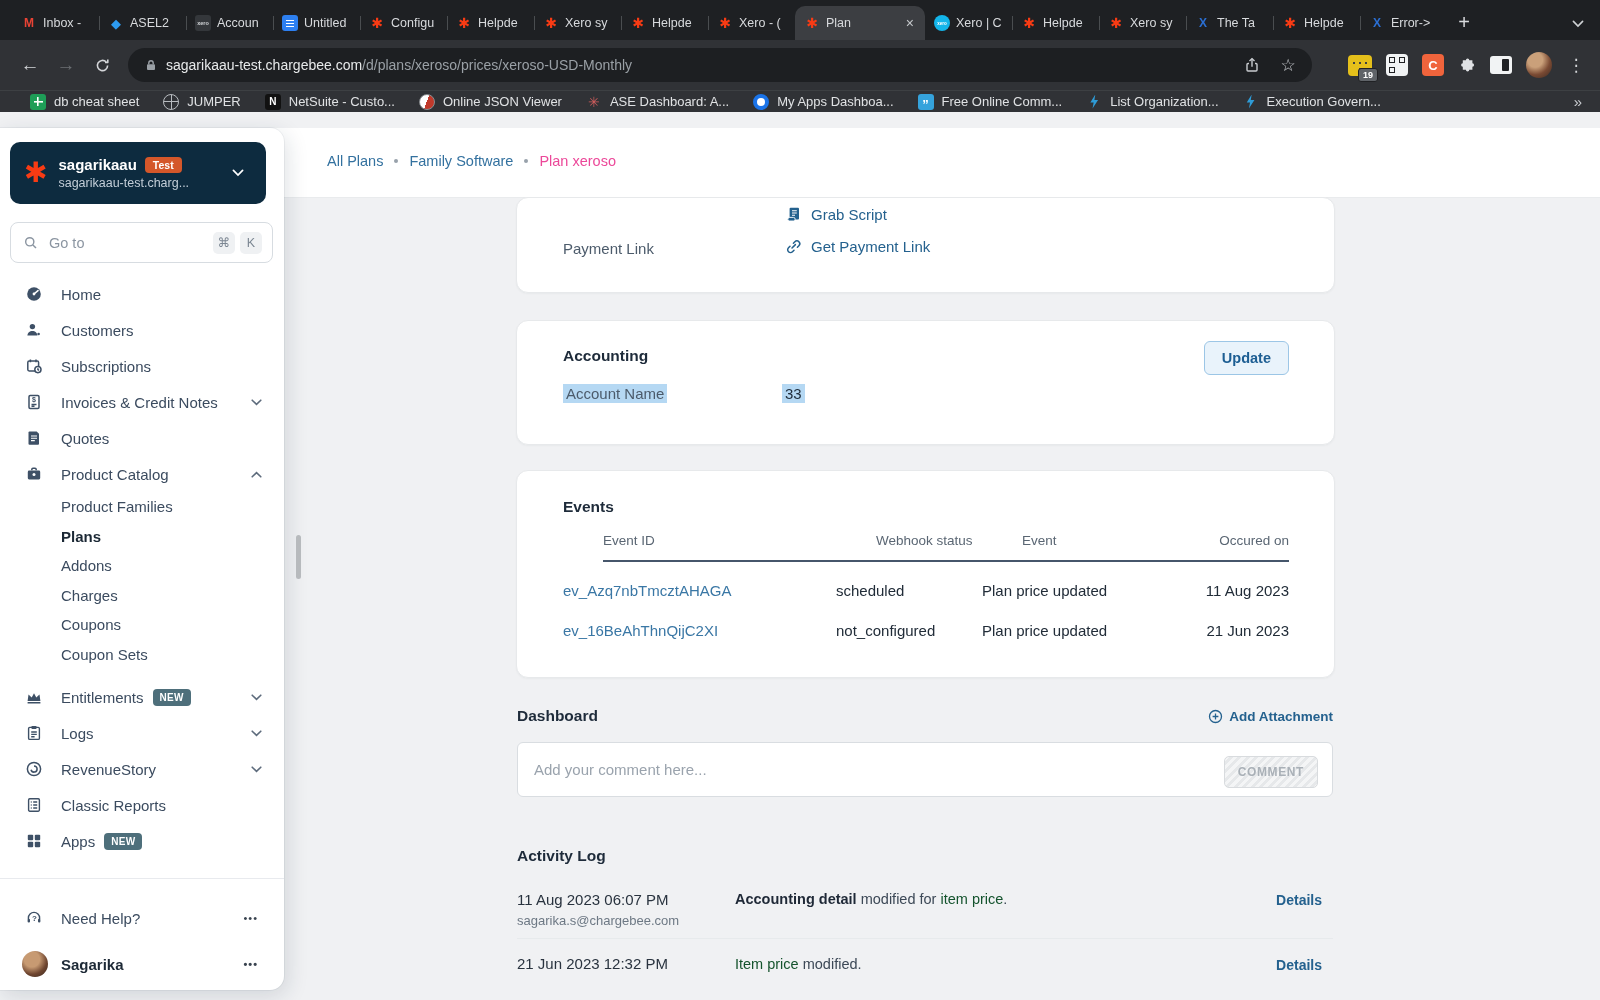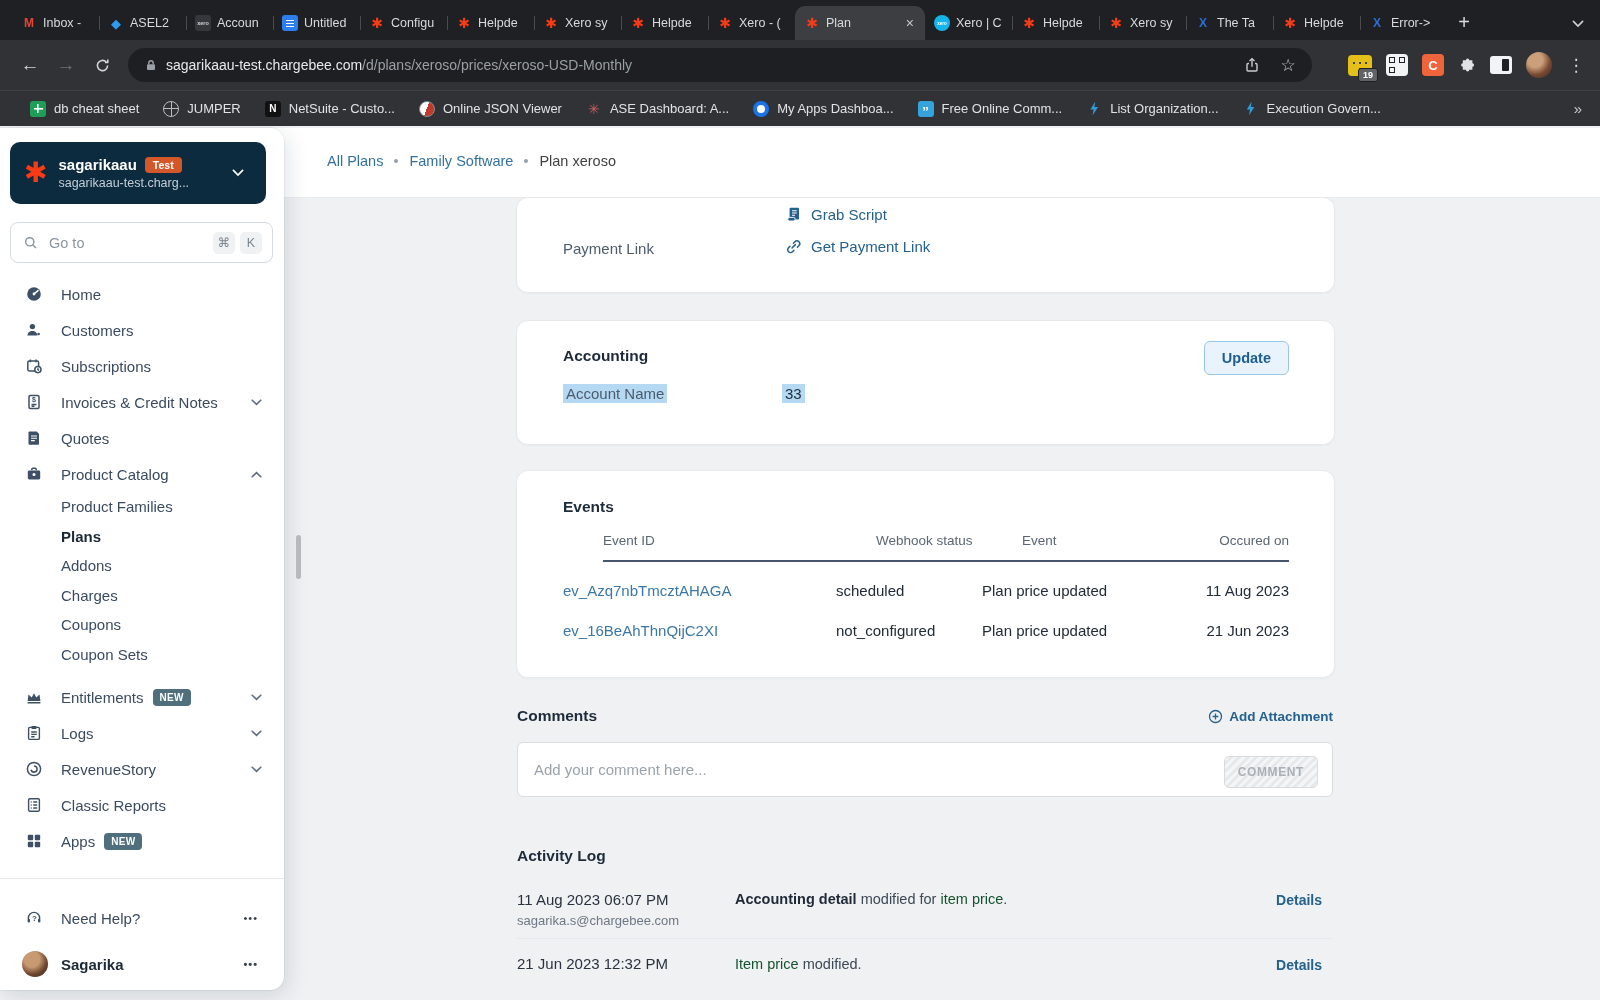--- a/index.html
+++ b/index.html
@@ -47,21 +47,21 @@
 .ext-qr { width:22px; height:22px; background:#f1f3f4; border-radius:4px; position:relative; }
 .ext-qr i { position:absolute; width:6px; height:6px; border:1.6px solid #202124; }
 .ext-qr .q1 { top:3px; left:3px; } .ext-qr .q2 { top:3px; right:3px; } .ext-qr .q3 { bottom:3px; left:3px; }
 .ext-c { width:22px; height:22px; background:#f0643c; border-radius:4px; display:flex; align-items:center; justify-content:center; }
 .ext-c::before { content:"C"; color:#fff; font-weight:700; font-size:13px; }
 .ext-side { width:22px; height:18px; background:#f1f3f4; border-radius:3px; position:relative; }
 .ext-side i { position:absolute; top:3px; right:3px; bottom:3px; width:7px; background:#202124; border-radius:1px; }
 .tb-avatar { width:26px; height:26px; border-radius:50%; background:radial-gradient(circle at 35% 30%,#caa07a 0 30%,#7a4a33 60%,#3c2a22 100%); }
 .tb-dots { color:#d4d6d9; font-size:17px; width:20px; text-align:center; } .tb-dots::before { content:"⋮"; }
 
-.bookmarksbar { position:absolute; top:90px; left:0; right:0; height:36px; background:#303236; border-top:1px solid #3d4043; display:flex; align-items:center; padding:0 18px; z-index:20; }
+.bookmarksbar { position:absolute; top:90px; left:0; right:0; height:22px; background:#303236; border-top:1px solid #3d4043; display:flex; align-items:center; padding:0 18px; z-index:20; }
 .bm { display:flex; align-items:center; gap:8px; color:#e0e2e4; font-size:13px; padding:0 12px; height:26px; }
 .bm-ic { width:16px; height:16px; flex:0 0 16px; display:flex; align-items:center; justify-content:center; border-radius:3px; font-size:11px; }
 .bi-sheet { background:#1e9e57; background-image:linear-gradient(#fff,#fff),linear-gradient(#fff,#fff); background-size:1.6px 9px,9px 1.6px; background-position:center,center; background-repeat:no-repeat; }
 .bi-globe { border:1.5px solid #b8bcc0; border-radius:50%; background-image:linear-gradient(#b8bcc0,#b8bcc0),linear-gradient(#b8bcc0,#b8bcc0); background-size:100% 1.4px,1.4px 100%; background-position:center; background-repeat:no-repeat; }
 .bi-n { background:#111; } .bi-n::before { content:"N"; color:#fff; font-weight:700; font-size:10px; }
 .bi-json { border-radius:50%; background:linear-gradient(110deg,#fff 48%,#c0392b 48%); border:1px solid #8a8d90; }
 .bi-sparkle::before { content:"✳"; color:#cd5c5c; font-size:14px; }
 .bi-ring { border:4px solid #1a73e8; border-radius:50%; background:#fff; }
 .bi-quote { background:#35a3dc; } .bi-quote::before { content:"”"; color:#fff; font-weight:700; font-size:13px; line-height:4px; margin-top:6px; }
 .bi-bolt { background:transparent; } .bi-bolt::before { content:""; width:11px; height:14px; background:#2e9bd6; clip-path:polygon(60% 0,15% 58%,45% 58%,35% 100%,85% 40%,52% 40%); }
@@ -324,21 +324,21 @@
   <span class="bm-more"></span>
 </div>
 
 <div class="page">
   <div class="page-header">
     <div class="breadcrumb">
       <span class="bc-link">All Plans</span>
       <span class="bc-sep"></span>
       <span class="bc-link">Family Software</span>
       <span class="bc-sep"></span>
-      <span class="bc-link" style="color:#404040;">Plan xeroso</span>
+      <span class="bc-link" style="color:#ec4899;">Plan xeroso</span>
     </div>
   </div>
 
   <div class="card card-payment">
     <div class="row-link" style="left:268px;top:8px;">
       <span style="display:flex;">
         <svg width="17" height="17" viewBox="0 0 17 17">
             <rect x="4.6" y="1.8" width="9.4" height="11.8" rx="1" fill="#24618e"></rect>
             <path d="M7 4.8h4.8M7 7h4.8M7 9.2h3" stroke="#fff" stroke-width="1.1"></path>
             <rect x="2.8" y="11.4" width="7.4" height="3.6" rx="1.8" fill="#24618e" stroke="#fff" stroke-width="0.9"></rect>
@@ -387,21 +387,21 @@
             <span class="ev-c2 ev-cell">not_configured</span>
             <span class="ev-c3 ev-cell">Plan price updated</span>
             <span class="ev-c4 ev-cell">21 Jun 2023</span>
           </div>
         </div>
     </div>
   </div>
 
   <div class="comments">
     <div class="sec-head-row">
-      <span class="sec-title">Comments</span>
+      <span class="sec-title">Dashboard</span>
       <span class="add-attach">
         <span style="display:flex;">
           <svg width="15" height="15" viewBox="0 0 15 15" fill="none" stroke="#24618e" stroke-width="1.3">
               <circle cx="7.5" cy="7.5" r="6"></circle>
               <path d="M7.5 4.6v5.8M4.6 7.5h5.8"></path>
             </svg>
         </span>
         <span>Add Attachment</span>
       </span>
     </div>

